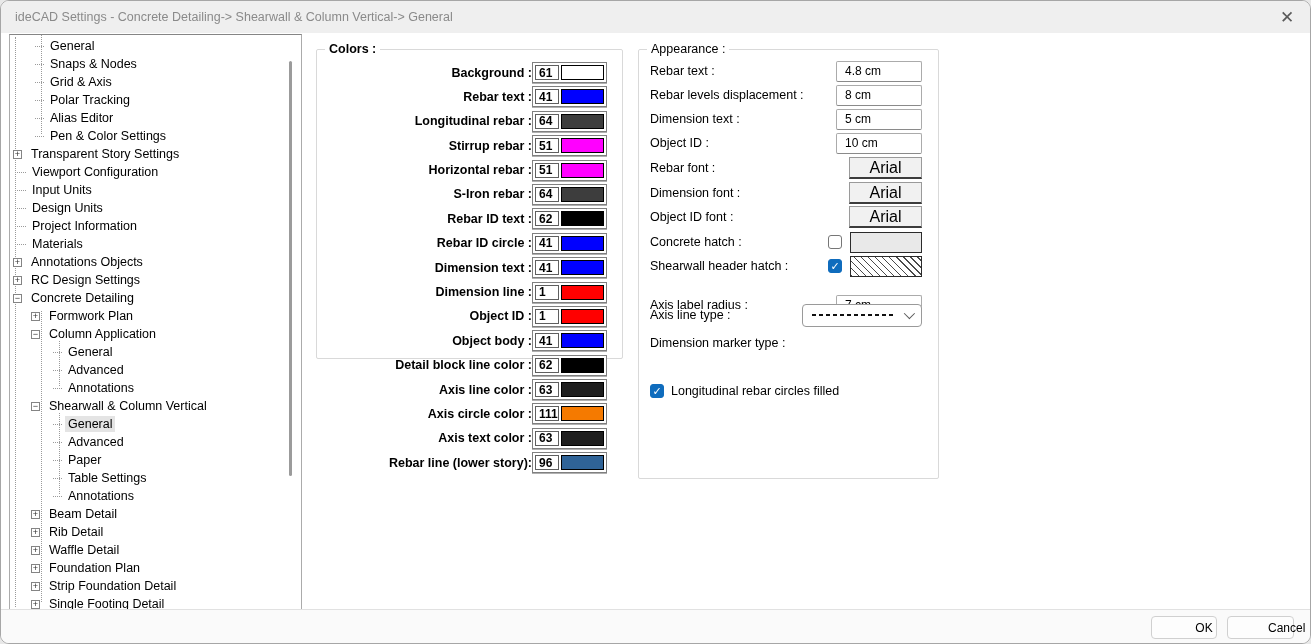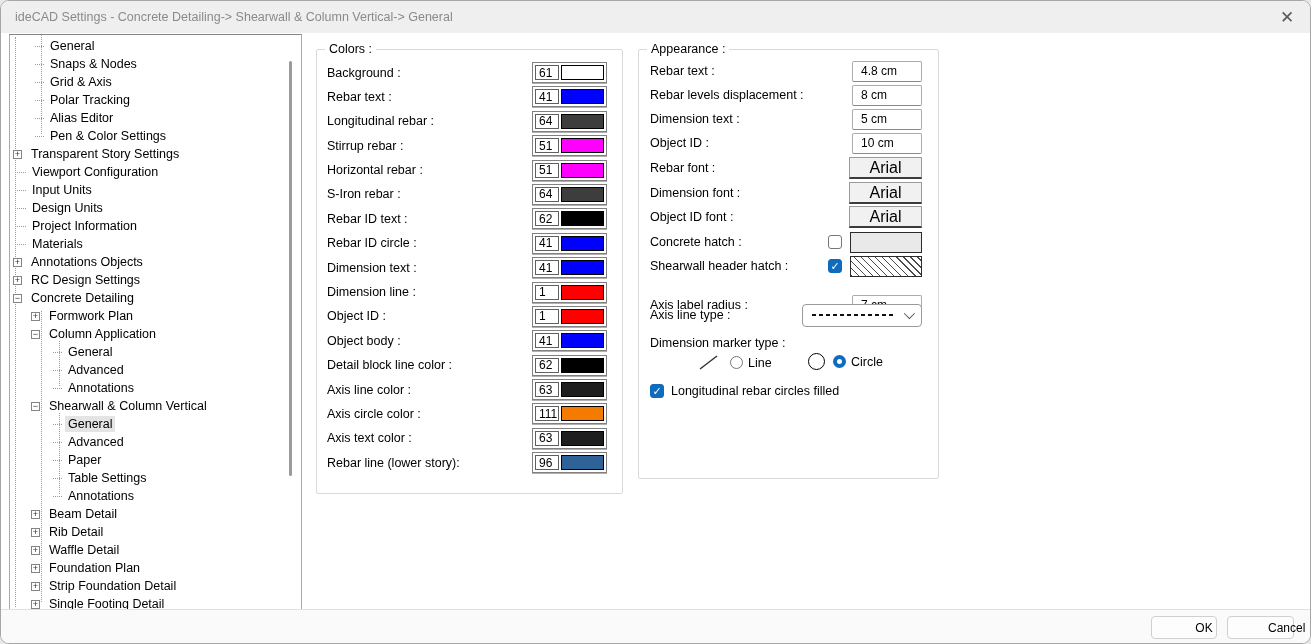--- a/index.html
+++ b/index.html
@@ -29,37 +29,37 @@
   .tlabel { padding:1px 3px; }
   .tlabel.selected { background:#e4e4e4; }
   .vguide { position:absolute; width:0; border-left:1px dotted #9a9a9a; }
   .vscroll { position:absolute; right:9px; top:26px; width:3px; height:415px;
     background:#9b9b9b; border-radius:2px; }
 
   
   .group { position:absolute; border:1px solid #d9d9d9; border-radius:2px; background:#fff; }
   .legend { position:absolute; top:-8px; left:8px; background:#fff; padding:0 4px;
     font-size:12.5px; color:#000; }
-  .colors-group { left:315px; top:48px; width:307px; height:445px;
-    padding:12px 15px 0 10px; }
+  .colors-group { left:315px; top:48px; width:307px; height:310px;
+    padding:12px 15px 0 10px;font-weight:bold; }
   .appearance-group { left:637px; top:48px; width:301px; height:430px; }
 
   
-  .crow { display:flex; align-items:center; height:21px; margin-bottom:3.4px; }
+  .crow { display:flex; align-items:center; height:21px; margin-bottom:3.4px;text-align:right; }
   .clabel { flex:1; font-size:12.5px; }
   .ccontrol { width:75px; height:21px; border:1px solid #808080; background:#fff;
     display:flex; align-items:stretch; padding:2px; box-shadow:0 1px 0 #b0b0b0; }
   .cnum { width:24px; border:1px solid #5f5f5f; font-size:12px; display:flex;
     align-items:center; padding-left:3px; background:#fff; }
   .cswatch { flex:1; margin-left:2px; border:1px solid #000; }
 
   
   .arow { position:absolute; left:11px; right:16px; height:22px; display:flex; align-items:center; }
   .alabel { flex:1; font-size:12.5px; }
-  .afield { width:70px; height:21px; border:1px solid #ababab; border-bottom-color:#8a8a8a;
+  .afield { width:86px; height:21px; border:1px solid #ababab; border-bottom-color:#8a8a8a;
     border-radius:2px; background:#fff; font-size:12px; display:flex; align-items:center;
     padding-left:8px; }
   .fontbtn { width:73px; height:22px; background:#f1f1f1; border:1px solid #9a9a9a;
     border-bottom:2px solid #3c3c3c; font-size:16px; display:flex; align-items:center;
     justify-content:center; font-family:"Liberation Sans", sans-serif; }
   .checkbox { width:14px; height:14px; border:1px solid #767676; border-radius:3px;
     background:#fff; margin-right:8px; flex:0 0 14px; position:relative; }
   .checkbox.checked { background:var(--accent,#0f6cbd); border-color:var(--accent,#0f6cbd); }
   .checkbox.checked::after { content:"✓"; position:absolute; left:0; top:0; width:100%; height:100%;
     color:#fff; font-size:11px; line-height:13px; text-align:center; }
@@ -419,36 +419,20 @@
       <div class="dropdown">
         <span class="dashline"></span>
         <span class="chevron"></span>
       </div>
     </div>
 
     <div class="arow" style="top:282px;">
       <span class="alabel">Dimension marker type :</span>
     </div>
 
-    <div style="position:absolute; top:300px; left:11px; right:16px; height:26px;">
-      <span class="opt" style="left:46px;">
-        <span class="slash-box">
-          <svg width="26" height="19">
-              <line x1="4" y1="16" x2="21" y2="3" stroke="#333" stroke-width="1.5"></line>
-            </svg>
-        </span>
-        <span class="radio"></span>
-        <span>Line</span>
-      </span>
-      <span class="opt" style="left:158px;">
-        <span class="circle-glyph"></span>
-        <span class="radio checked"></span>
-        <span>Circle</span>
-      </span>
-    </div>
 
     <div class="arow" style="top:332px; height:18px;">
       <span class="checkbox checked" style="margin-right:7px;"></span>
       <span class="cbrow-label">Longitudinal rebar circles filled</span>
     </div>
   </div>
 
   <div class="footer">
     <button class="btn btn-ok">OK</button>
     <button class="btn btn-cancel">Cancel</button>

